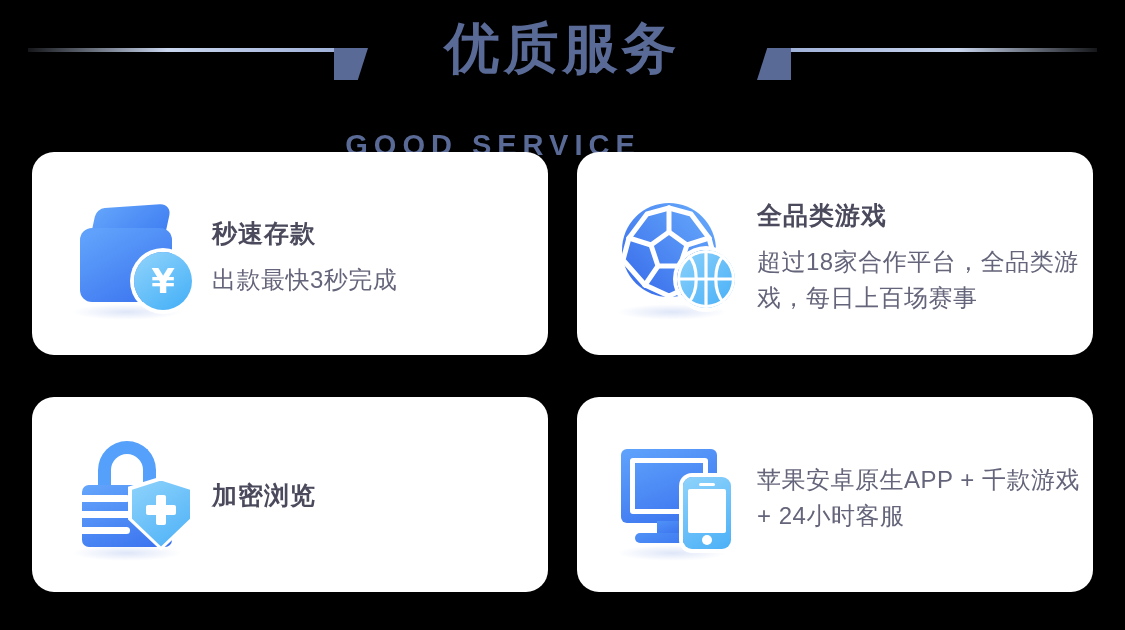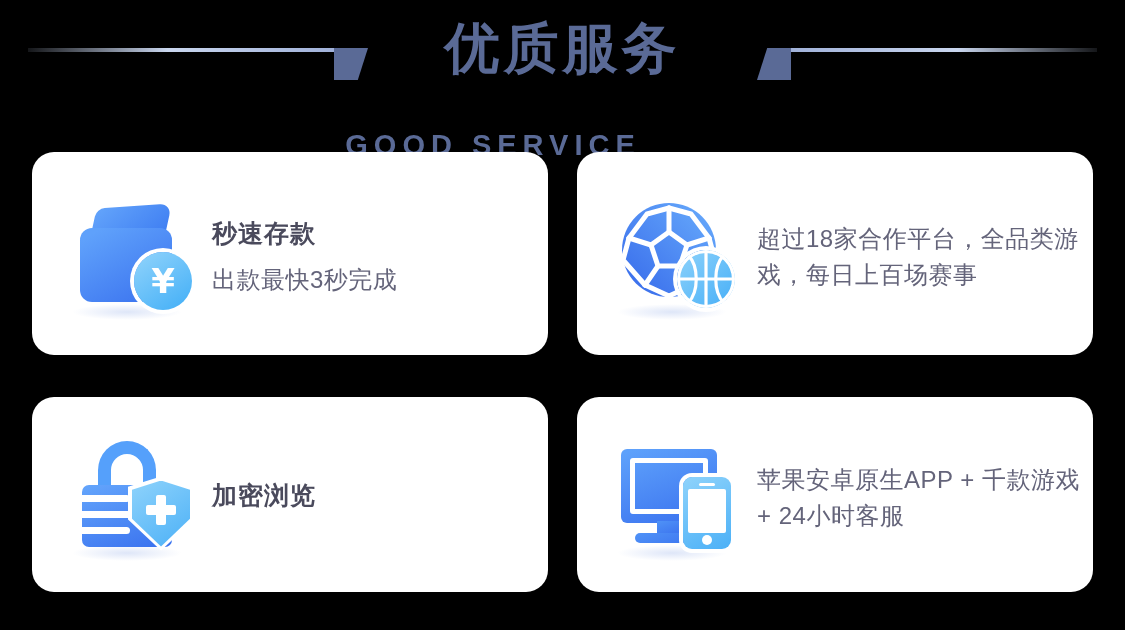--- a/index.html
+++ b/index.html
@@ -475,20 +475,21 @@
             <circle cx="29" cy="29" r="27.5"></circle>
             <line x1="29" y1="1" x2="29" y2="57"></line>
             <line x1="1" y1="29" x2="57" y2="29"></line>
             <path d="M11,5 C22,16 22,42 11,53"></path>
             <path d="M47,5 C36,16 36,42 47,53"></path>
           </g>
         </svg>
       </div>
     </div>
     <div class="card-text">
+      <div class="card-title">全品类游戏</div>
       <div class="card-desc">超过18家合作平台，全品类游戏，每日上百场赛事</div>
     </div>
   </div>
 
   <div class="card">
     <div class="icon-wrap">
       <div class="icon-shadow"></div>
       <div class="lock">
         <div class="lock-shackle"></div>
         <div class="lock-body">

